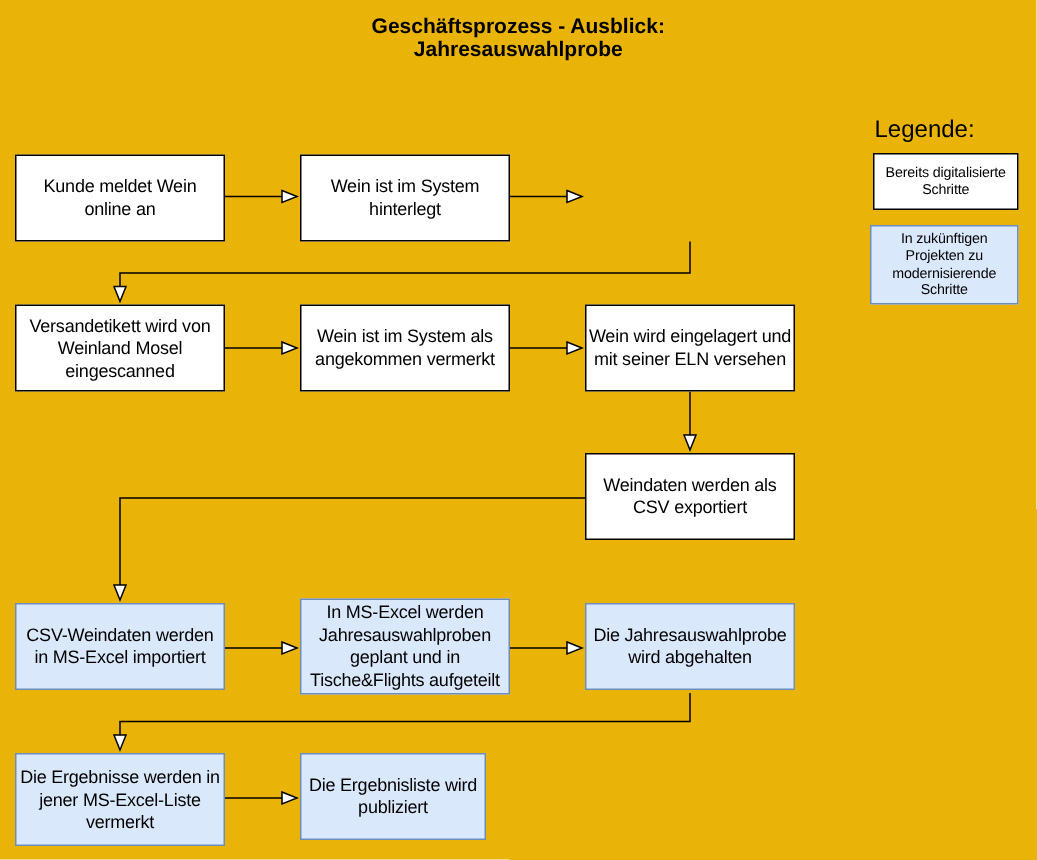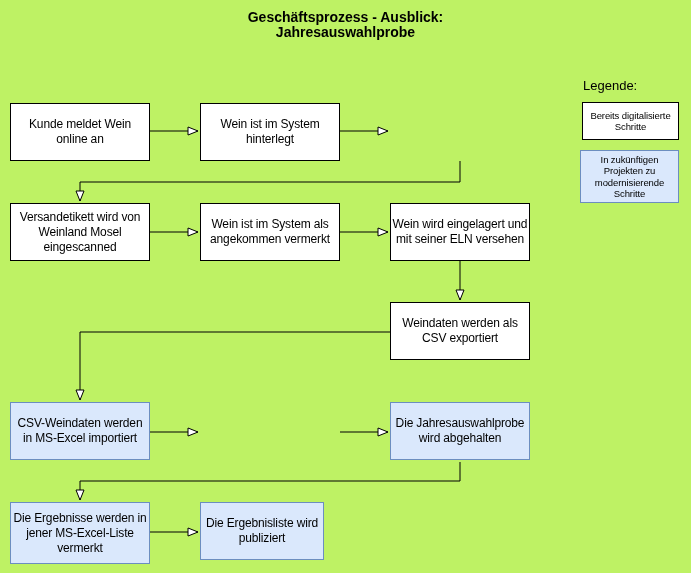--- a/index.html
+++ b/index.html
@@ -4,35 +4,35 @@
 <style>
   :root{
     --digitized-fill:#ffffff;
     --digitized-border:#000000;
     --future-fill:#dae8fc;
     --future-border:#6c8ebf;
     --connector-color:#000000;
   }
   html,body{margin:0;padding:0;background:#ffffff;}
   body{font-family:"Liberation Sans","DejaVu Sans",sans-serif;color:#000;}
-  #canvas{position:relative;width:691px;height:573px;background:#bef264;overflow:hidden;}
+  #canvas{position:relative;width:691px;height:573px;background:#eab308;overflow:hidden;}
 
   #title{position:absolute;top:10px;left:0;width:100%;text-align:center;
          font-weight:bold;font-size:14px;line-height:15px;}
 
   #edges{position:absolute;top:0;left:0;width:691px;height:573px;}
   .connector{stroke:var(--connector-color);stroke-width:1;fill:none;}
 
   .node{position:absolute;display:flex;align-items:center;justify-content:center;
         text-align:center;font-size:12px;line-height:15px;letter-spacing:-0.15px;
         padding:0 1px;box-sizing:border-box;}
   .digitized{background:var(--digitized-fill);border:1px solid var(--digitized-border);}
   .future{background:var(--future-fill);border:1px solid var(--future-border);}
 
-  #legend-heading{position:absolute;left:583px;top:78px;font-size:13px;}
+  #legend-heading{position:absolute;left:583px;top:78px;font-size:16px;}
   .legend-box{position:absolute;display:flex;align-items:center;justify-content:center;
               text-align:center;font-size:9.5px;line-height:11.5px;letter-spacing:-0.1px;
               padding:0 4px;box-sizing:border-box;}
 </style>
 </head>
 <body>
 
 <div id="canvas">
 
   <div id="title">
@@ -62,20 +62,21 @@
   <div class="node digitized" style="left:10px;top:103px;width:140px;height:58px;">Kunde meldet Wein online an</div>
   <div class="node digitized" style="left:200px;top:103px;width:140px;height:58px;">Wein ist im System hinterlegt</div>
 
   <div class="node digitized" style="left:200px;top:203px;width:140px;height:58px;">Wein ist im System als angekommen vermerkt</div>
   <div class="node digitized" style="left:10px;top:203px;width:140px;height:58px;">Versandetikett wird von Weinland Mosel eingescanned</div>
   <div class="node digitized" style="left:390px;top:203px;width:140px;height:58px;">Wein wird eingelagert und mit seiner ELN versehen</div>
 
   <div class="node digitized" style="left:390px;top:302px;width:140px;height:58px;">Weindaten werden als CSV exportiert</div>
 
   <div class="node future" style="left:10px;top:402px;width:140px;height:58px;">CSV-Weindaten werden in MS-Excel importiert</div>
+  <div class="node future" style="left:200px;top:399px;width:140px;height:64px;">In MS-Excel werden Jahresauswahlproben geplant und in Tische&amp;Flights aufgeteilt</div>
   <div class="node future" style="left:390px;top:402px;width:140px;height:58px;">Die Jahresauswahlprobe wird abgehalten</div>
 
   <div class="node future" style="left:10px;top:502px;width:140px;height:62px;">Die Ergebnisse werden in jener MS-Excel-Liste vermerkt</div>
   <div class="node future" style="left:200px;top:502px;width:124px;height:58px;">Die Ergebnisliste wird publiziert</div>
 
   <div id="legend-heading">Legende:</div>
   <div class="legend-box digitized" style="left:582px;top:102px;width:97px;height:38px;">Bereits digitalisierte Schritte</div>
   <div class="legend-box future" style="left:580px;top:150px;width:99px;height:53px;">In zukünftigen Projekten zu modernisierende Schritte</div>
 
 </div>

